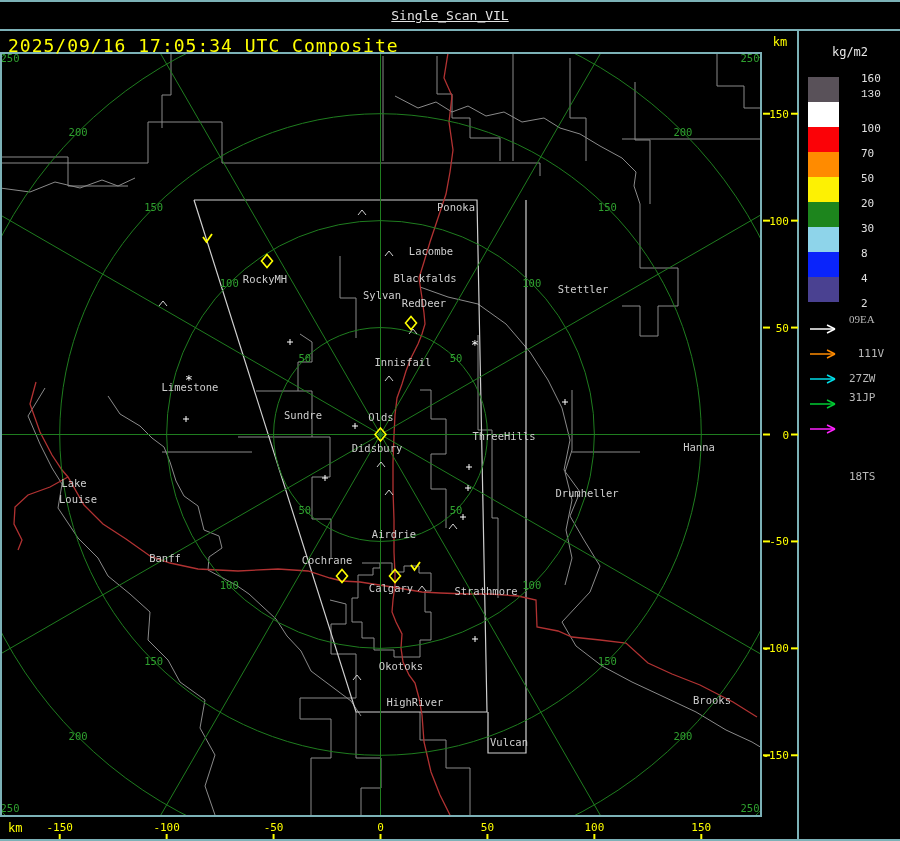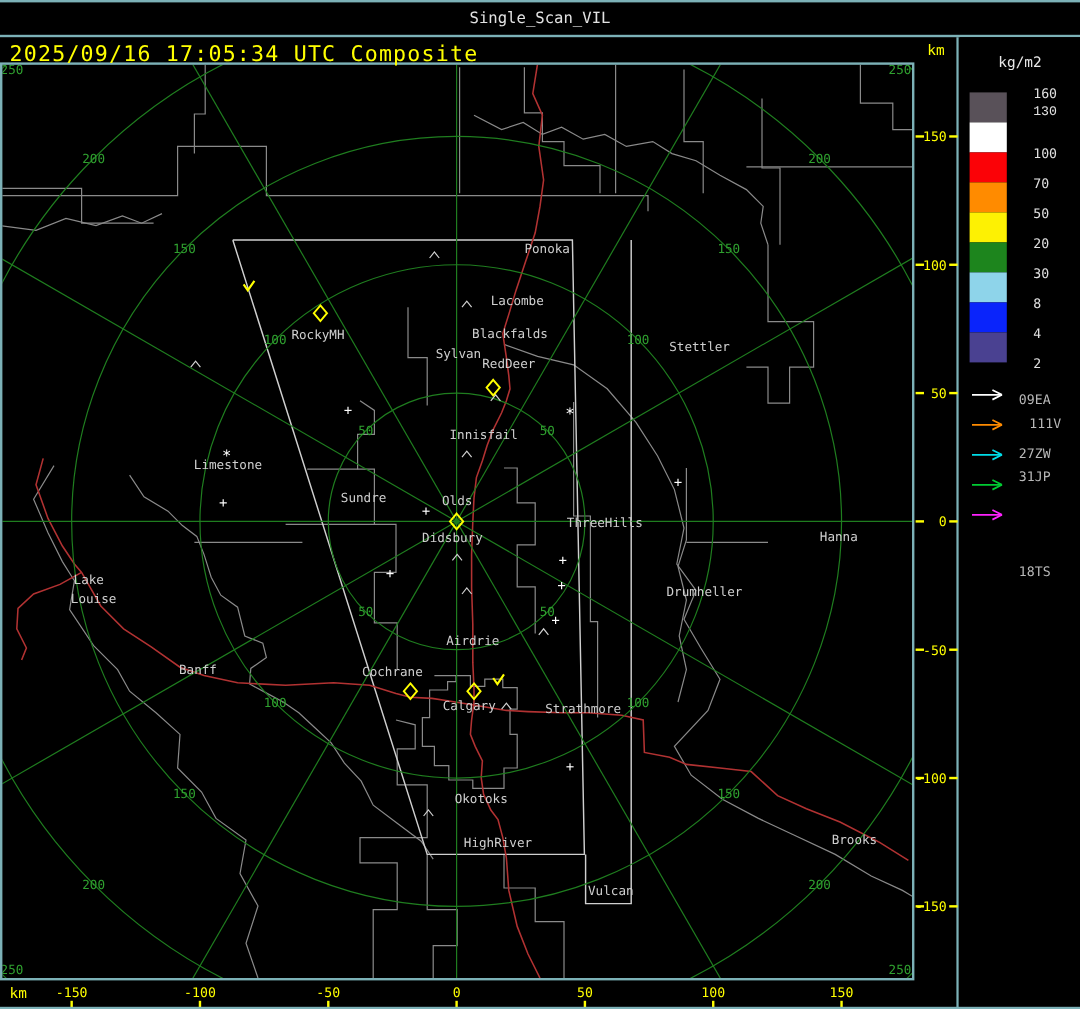--- a/index.html
+++ b/index.html
@@ -1,20 +1,20 @@
 <!DOCTYPE html>
 <html><head>
 <meta charset="utf-8">
 <style>
   html,body{margin:0;padding:0;background:#000;}
   body{width:900px;height:841px;position:relative;overflow:hidden;
        font-family:"DejaVu Sans Mono",monospace;}
   .titlebar{position:absolute;left:0;top:0;width:900px;height:27px;
     background:#000;border-top:2px solid #7cb1b7;border-bottom:2px solid #7cb1b7;
-    color:#e2e2e2;font-size:13px;line-height:27px;text-align:center;letter-spacing:0px;}
+    color:#e2e2e2;font-size:13px;line-height:27px;text-align:center;letter-spacing:0px;text-decoration:underline;}
   .timestamp{position:absolute;left:8px;top:35px;color:#ffff00;font-size:18px;letter-spacing:1px;white-space:nowrap;}
   .unit-top{position:absolute;left:763px;top:35px;width:34px;text-align:center;color:#ffff00;font-size:12px;}
   .legend-panel{position:absolute;left:800px;top:31px;width:112px;height:808px;background:#000;padding-left:28px;}
   .legend-unit{position:absolute;left:0;top:14px;width:100px;text-align:center;color:#e8e8e8;font-size:12px;}
   .swatch{position:absolute;left:8px;width:31px;height:25px;}
   .swatch-label{position:absolute;left:49px;width:44px;color:#e0e0e0;font-size:11px;height:14px;line-height:14px;margin-left:12px;}
   .site-row-label{position:absolute;left:49px;width:44px;color:#b8b8b8;font-size:11px;height:14px;line-height:14px;}
   .site-arrow{position:absolute;left:8px;width:34px;height:12px;}
   .bottom-border{position:absolute;left:0;top:839px;width:900px;height:2px;background:#7cb1b7;}
   svg text{font-family:"DejaVu Sans Mono",monospace;}
@@ -231,21 +231,21 @@
       <div class="swatch-label" style="top: 216px;">8</div>
       <div class="swatch-label" style="top: 241px;">4</div>
       <div class="swatch-label" style="top: 266px;">2</div>
     </div>
   <div id="site-rows">
       <svg class="site-arrow" width="34" height="12" style="top: 292px;">
         <line x1="2" y1="6" x2="27" y2="6" stroke="#ffffff" stroke-width="1.5"></line>
         <line x1="27" y1="6" x2="19" y2="2" stroke="#ffffff" stroke-width="1.5"></line>
         <line x1="27" y1="6" x2="19" y2="10" stroke="#ffffff" stroke-width="1.5"></line>
       </svg>
-      <div class="site-row-label" style="top: 296px;">09EA</div>
+      <div class="site-row-label" style="top: 281px; font-family: Liberation Serif, serif;">09EA</div>
       <svg class="site-arrow" width="34" height="12" style="top: 317px;">
         <line x1="2" y1="6" x2="27" y2="6" stroke="#ff8b00" stroke-width="1.5"></line>
         <line x1="27" y1="6" x2="19" y2="2" stroke="#ff8b00" stroke-width="1.5"></line>
         <line x1="27" y1="6" x2="19" y2="10" stroke="#ff8b00" stroke-width="1.5"></line>
       </svg>
       <div class="site-row-label" style="top: 316px; text-align: center;">111V</div>
       <svg class="site-arrow" width="34" height="12" style="top: 342px;">
         <line x1="2" y1="6" x2="27" y2="6" stroke="#00dde8" stroke-width="1.5"></line>
         <line x1="27" y1="6" x2="19" y2="2" stroke="#00dde8" stroke-width="1.5"></line>
         <line x1="27" y1="6" x2="19" y2="10" stroke="#00dde8" stroke-width="1.5"></line>

